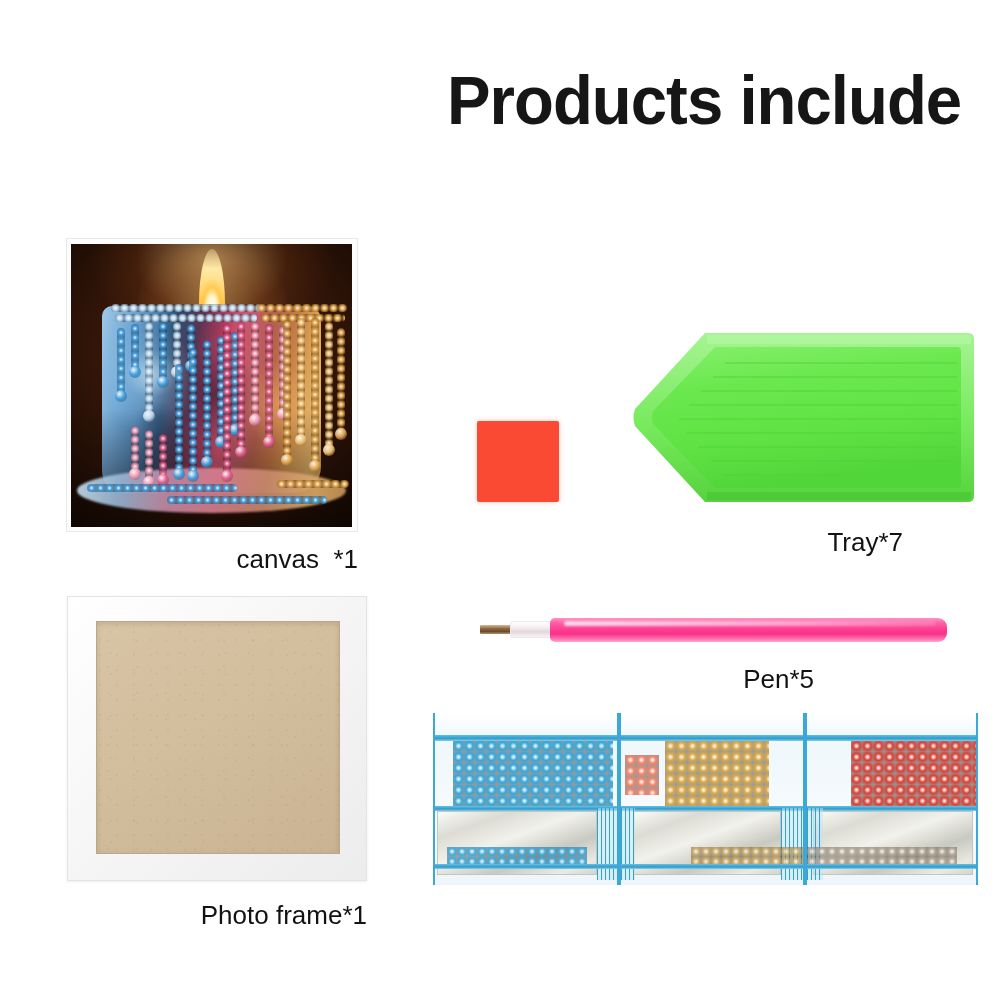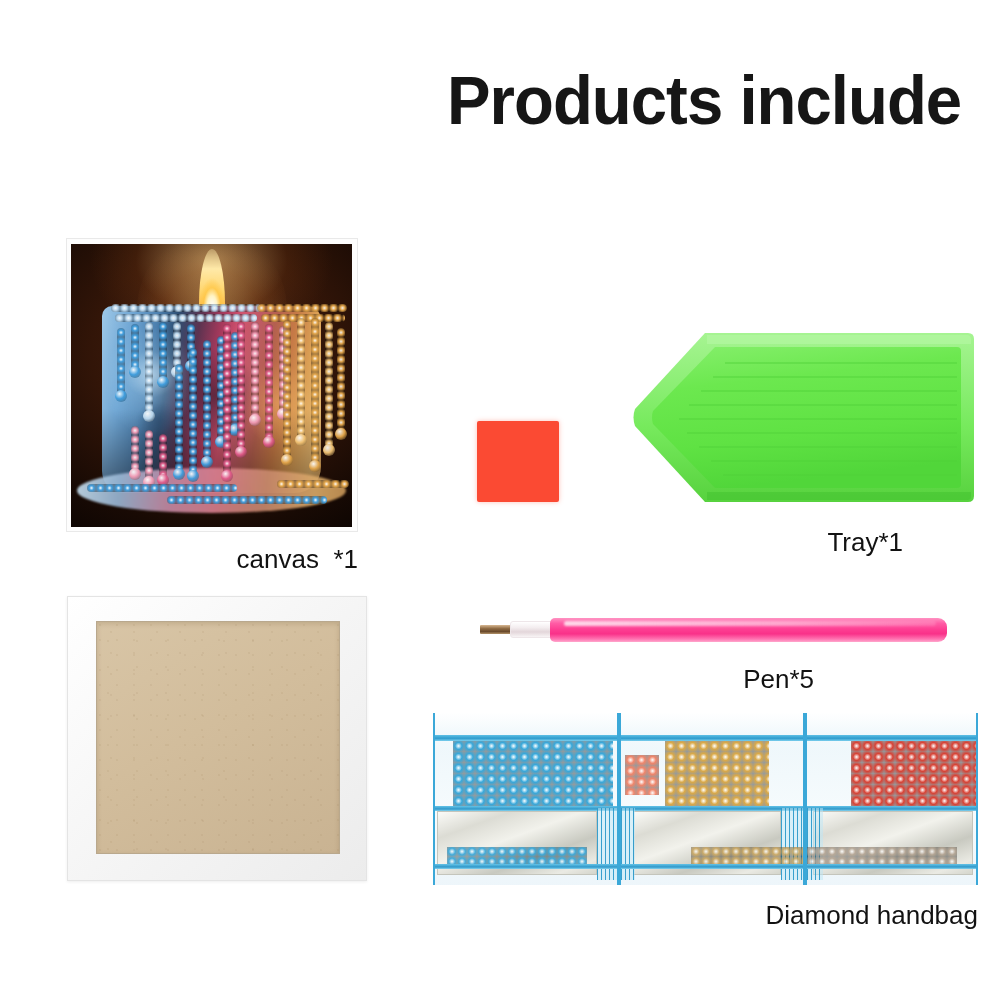--- a/index.html
+++ b/index.html
@@ -458,33 +458,34 @@
         <line x1="66" y1="116" x2="324" y2="116"></line>
         <line x1="78" y1="130" x2="324" y2="130"></line>
         <line x1="90" y1="144" x2="324" y2="144"></line>
       </g>
 
       <path d="M74,4 L334,4 Q338,4 338,9 L338,13 L74,13 Z" fill="#b8f7a7" opacity="0.55"></path>
 
       <path d="M74,161 L338,161 L338,166 Q338,169 334,169 L74,169 Z" fill="#3fbe2c" opacity="0.45"></path>
     </svg>
   </div>
-  <div class="caption" style="left:703px; top:524px; width:200px;">Tray*1</div>
+  <div class="caption" style="left:703px; top:524px; width:200px;">Tray*7</div>
 
   <div class="pen">
     <div class="pen-tip"></div>
     <div class="pen-ferrule"></div>
     <div class="pen-body"></div>
     <div class="pen-gloss"></div>
   </div>
   <div class="caption" style="left:614px; top:661px; width:200px;">Pen*5</div>
 
   <div class="frame">
     <div class="frame-inner"></div>
   </div>
+  <div class="caption" style="left:67px; top:897px; width:300px;">Photo frame*1</div>
 
   <div class="handbag">
 
     <div class="bagzone" style="left:0px; width:186px;">
       <div class="bag-gloss"></div>
       <div class="bag-topseal"></div>
       <div class="gem-fill" style="left:18px; width:160px; color:#2da3d8;"></div>
       <div class="bag-midseal"></div>
       <div class="foil-label" style="left:2px; width:160px;"></div>
       <div class="zip-ribs" style="left:162px; width:24px;"></div>
@@ -509,15 +510,14 @@
       <div class="bag-gloss"></div>
       <div class="bag-topseal"></div>
       <div class="gem-fill" style="left:44px; width:126px; color:#d6382a;"></div>
       <div class="bag-midseal"></div>
       <div class="foil-label" style="left:6px; width:160px;"></div>
       <div class="zip-ribs" style="left:0px; width:16px;"></div>
       <div class="gem-fill-bottom" style="left:0px; width:150px; color:#b0a08e;"></div>
       <div class="bag-botseal"></div>
     </div>
   </div>
-  <div class="caption" style="left:433px; top:897px; width:545px;">Diamond handbag</div>
 
 </div>
 
 </body></html>

